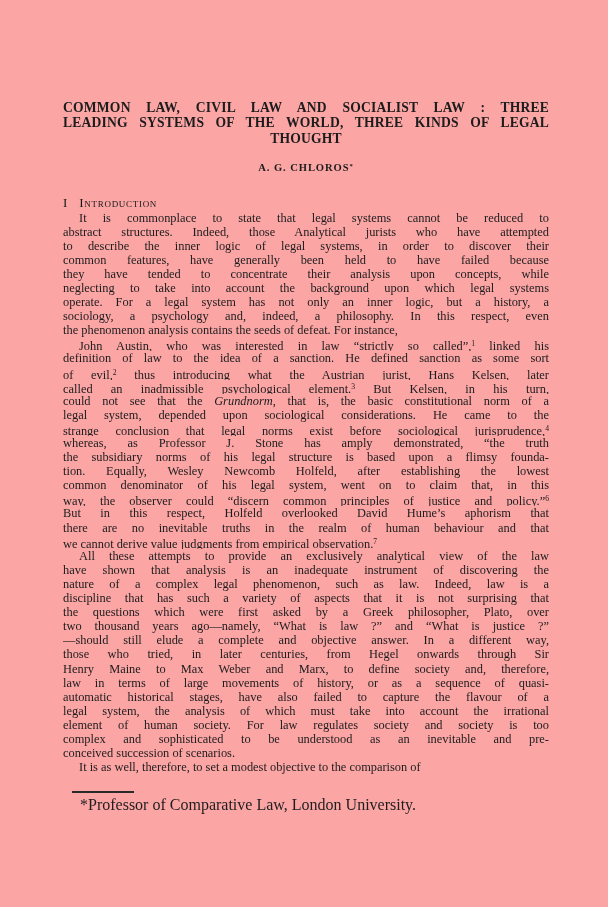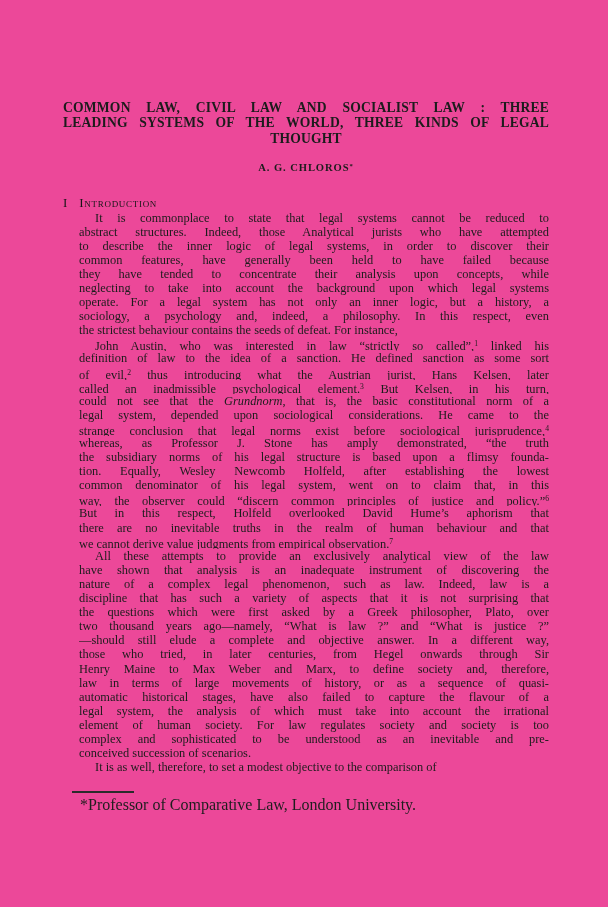--- a/index.html
+++ b/index.html
@@ -1,40 +1,40 @@
 <!DOCTYPE html>
 <html><head>
 <meta charset="utf-8">
 <style>
   html, body { margin: 0; padding: 0; background: #f4f4f1; }
   .page {
     position: relative;
     width: 608px; height: 907px;
-    background: #ec4899;
+    background: #fca5a5;
     font-family: "Liberation Serif", "DejaVu Serif", serif;
     color: #1c1c1c;
     overflow: hidden;
     box-sizing: border-box;
   }
   .content { position: absolute; left: 63px; top: 100px; width: 486px; }
 
   .title { margin: 0; font-size: 13.6px; font-weight: bold; letter-spacing: 0.2px; }
   .title .line { line-height: 15.4px; text-align: justify; text-align-last: justify; }
   .title .line:last-child { text-align-last: center; }
 
   .author { margin-top: 14px; text-align: center; font-size: 10.6px; font-weight: bold; letter-spacing: 0.9px; line-height: 12px; }
 
   .heading { margin-top: 21px; font-size: 13px; line-height: 14px; color: #161616; }
   .sec-num { margin-right: 12px; }
   .sec-title { font-variant: small-caps; letter-spacing: 0.7px; margin-top: 24px; }
 
   .body { margin-top: 1px; font-size: 12.4px; }
   .para .line {
     line-height: 14.1px; height: 14.1px; overflow: hidden;
-    text-align: justify; text-align-last: justify; margin-left: 16px;
+    text-align: justify; text-align-last: justify;
   }
   .para .line:last-child { text-align-last: left; }
   .para .line:first-child { text-indent: 16px; }
 
   .sup { font-size: 62%; vertical-align: 0.5em; }
   .i { font-style: italic; }
 
   .fn-rule { margin: 17px 0 0 9px; width: 62px; height: 2px; background: #2b2b2b; }
   .footnote { margin-top: 5px; font-size: 16px; line-height: 13px; text-indent: 17px; color: #1e1e1e; }
 </style>
@@ -59,21 +59,21 @@
     <div class="body">
       <div class="para">
           <div class="line"><span>It is commonplace to state that legal systems cannot be reduced to</span></div>
           <div class="line"><span>abstract structures. Indeed, those Analytical jurists who have attempted</span></div>
           <div class="line"><span>to describe the inner logic of legal systems, in order to discover their</span></div>
           <div class="line"><span>common features, have generally been held to have failed because</span></div>
           <div class="line"><span>they have tended to concentrate their analysis upon concepts, while</span></div>
           <div class="line"><span>neglecting to take into account the background upon which legal systems</span></div>
           <div class="line"><span>operate. For a legal system has not only an inner logic, but a history, a</span></div>
           <div class="line"><span>sociology, a psychology and, indeed, a philosophy. In this respect, even</span></div>
-          <div class="line"><span>the strictest behaviour contains the seeds of defeat. For instance,</span></div>
+          <div class="line"><span>the phenomenon analysis contains the seeds of defeat. For instance,</span></div>
         </div>
       <div class="para">
           <div class="line"><span>John Austin, who was interested in law “strictly so called”,</span><span class="sup">1</span><span> linked his</span></div>
           <div class="line"><span>definition of law to the idea of a sanction. He defined sanction as some sort</span></div>
           <div class="line"><span>of evil,</span><span class="sup">2</span><span> thus introducing what the Austrian jurist, Hans Kelsen, later</span></div>
           <div class="line"><span>called an inadmissible psychological element.</span><span class="sup">3</span><span> But Kelsen, in his turn,</span></div>
           <div class="line"><span>could not see that the </span><span class="i">Grundnorm</span><span>, that is, the basic constitutional norm of a</span></div>
           <div class="line"><span>legal system, depended upon sociological considerations. He came to the</span></div>
           <div class="line"><span>strange conclusion that legal norms exist before sociological jurisprudence,</span><span class="sup">4</span></div>
           <div class="line"><span>whereas, as Professor J. Stone has amply demonstrated, “the truth</span></div>

